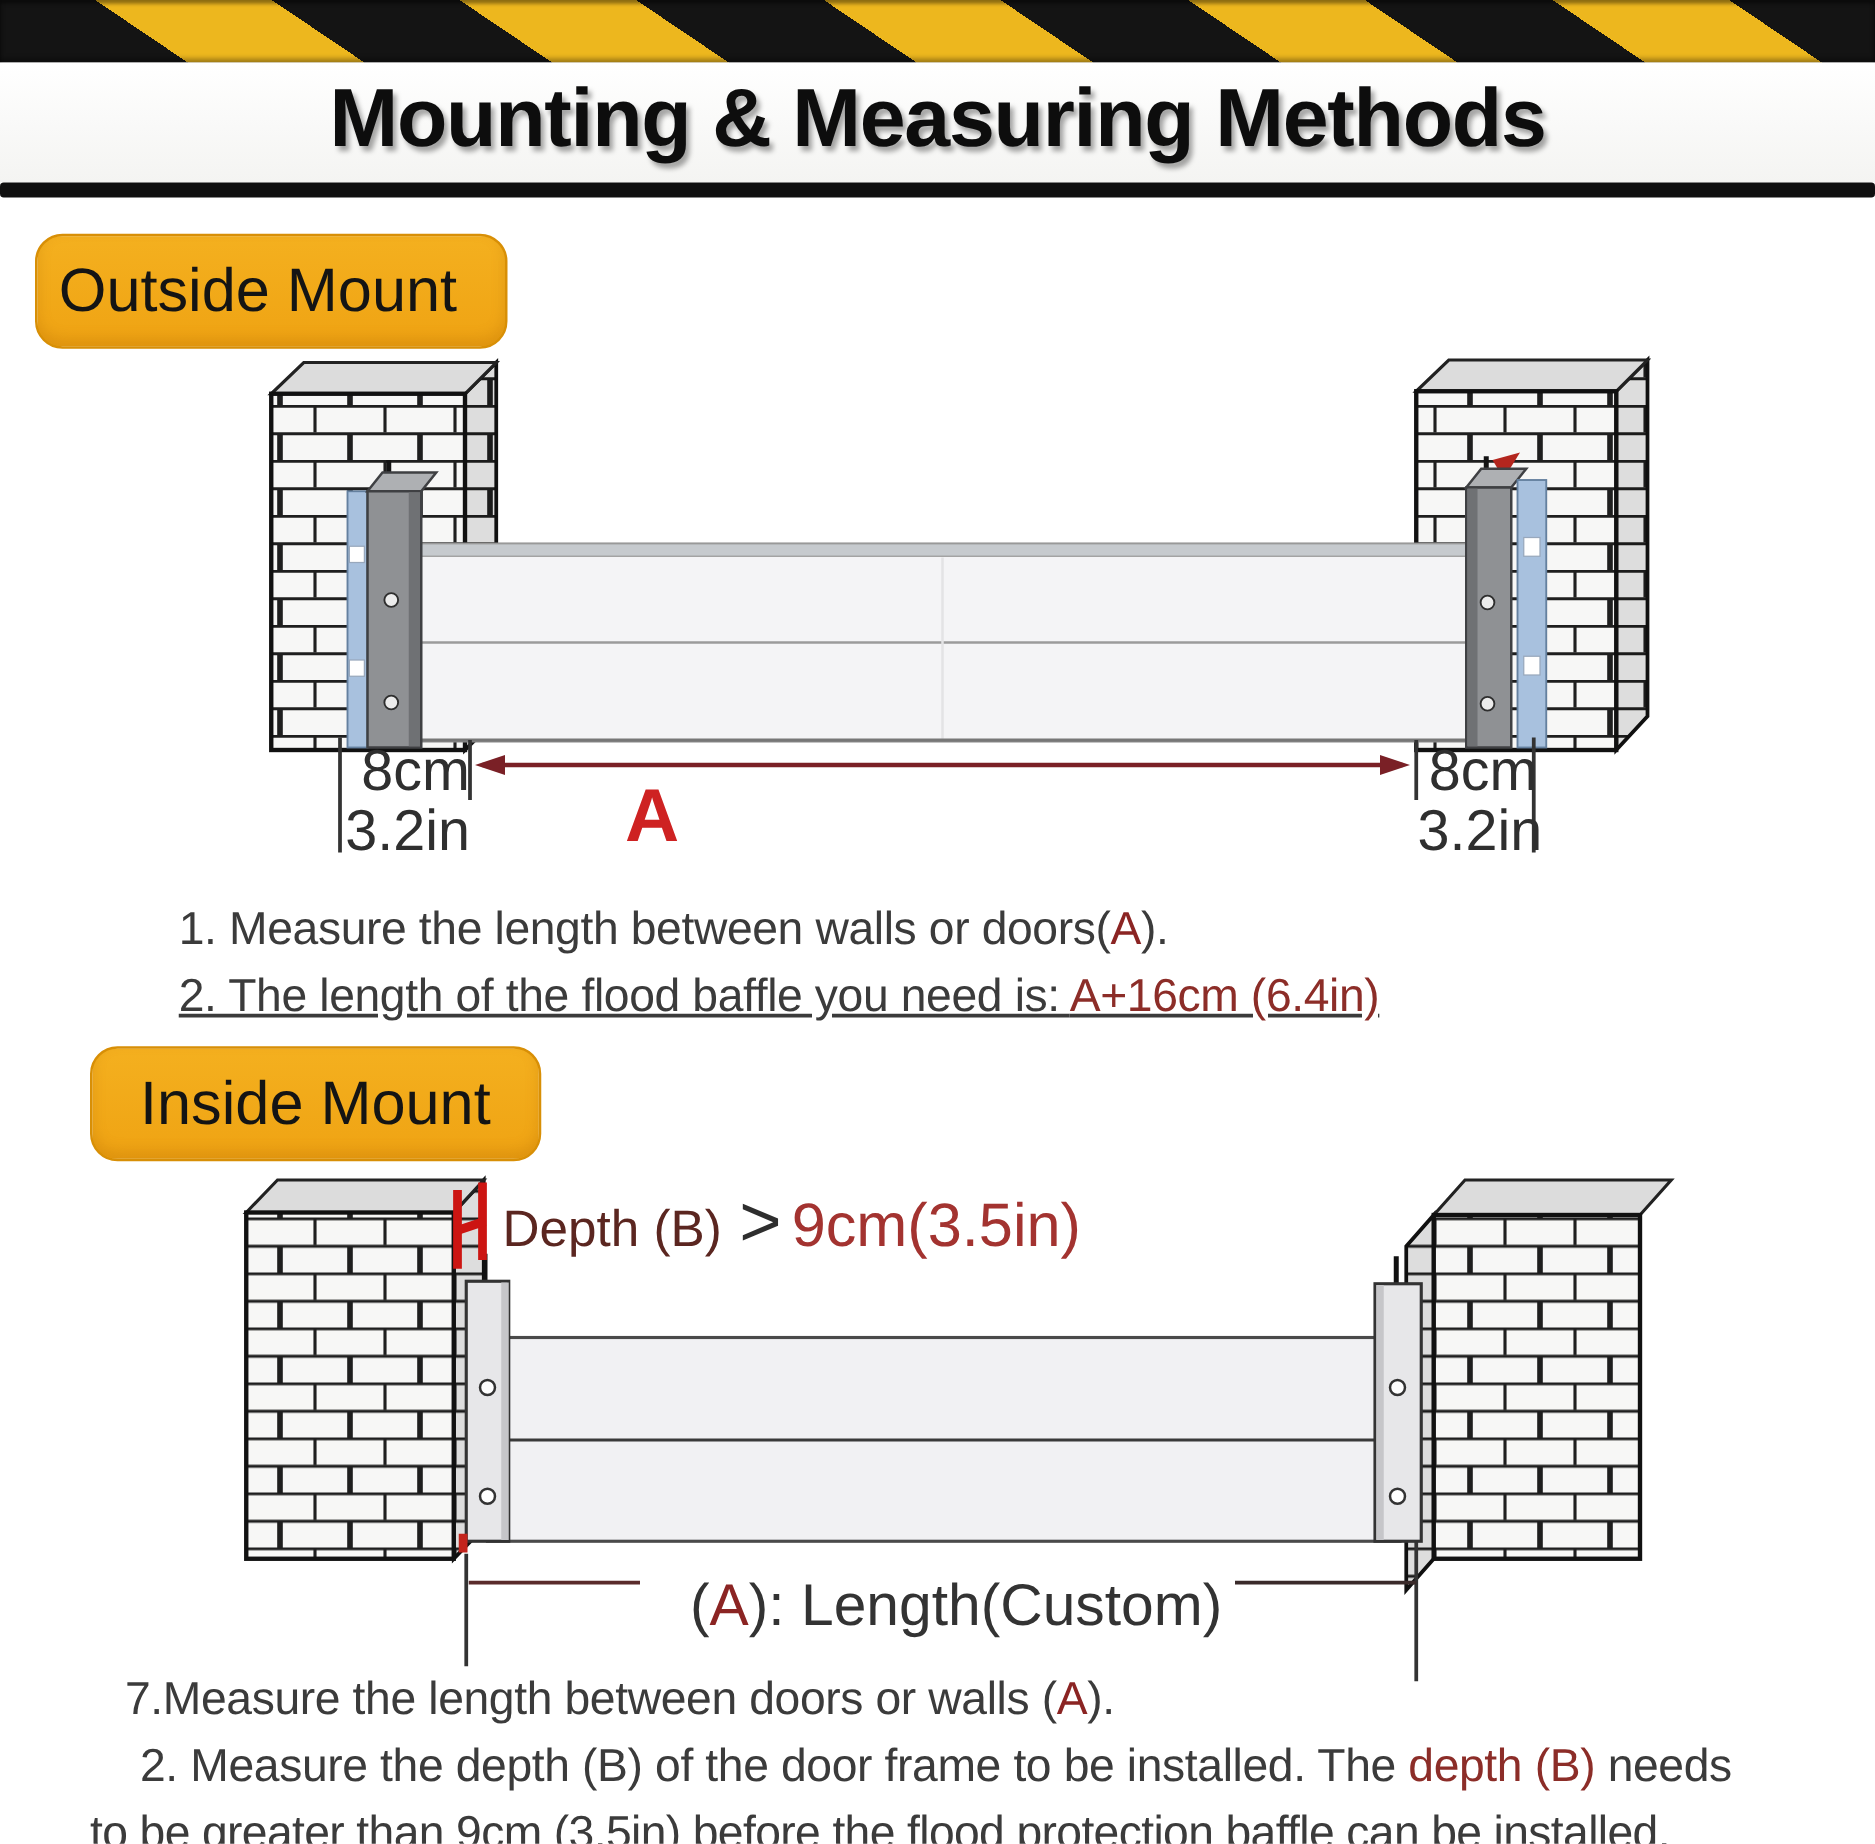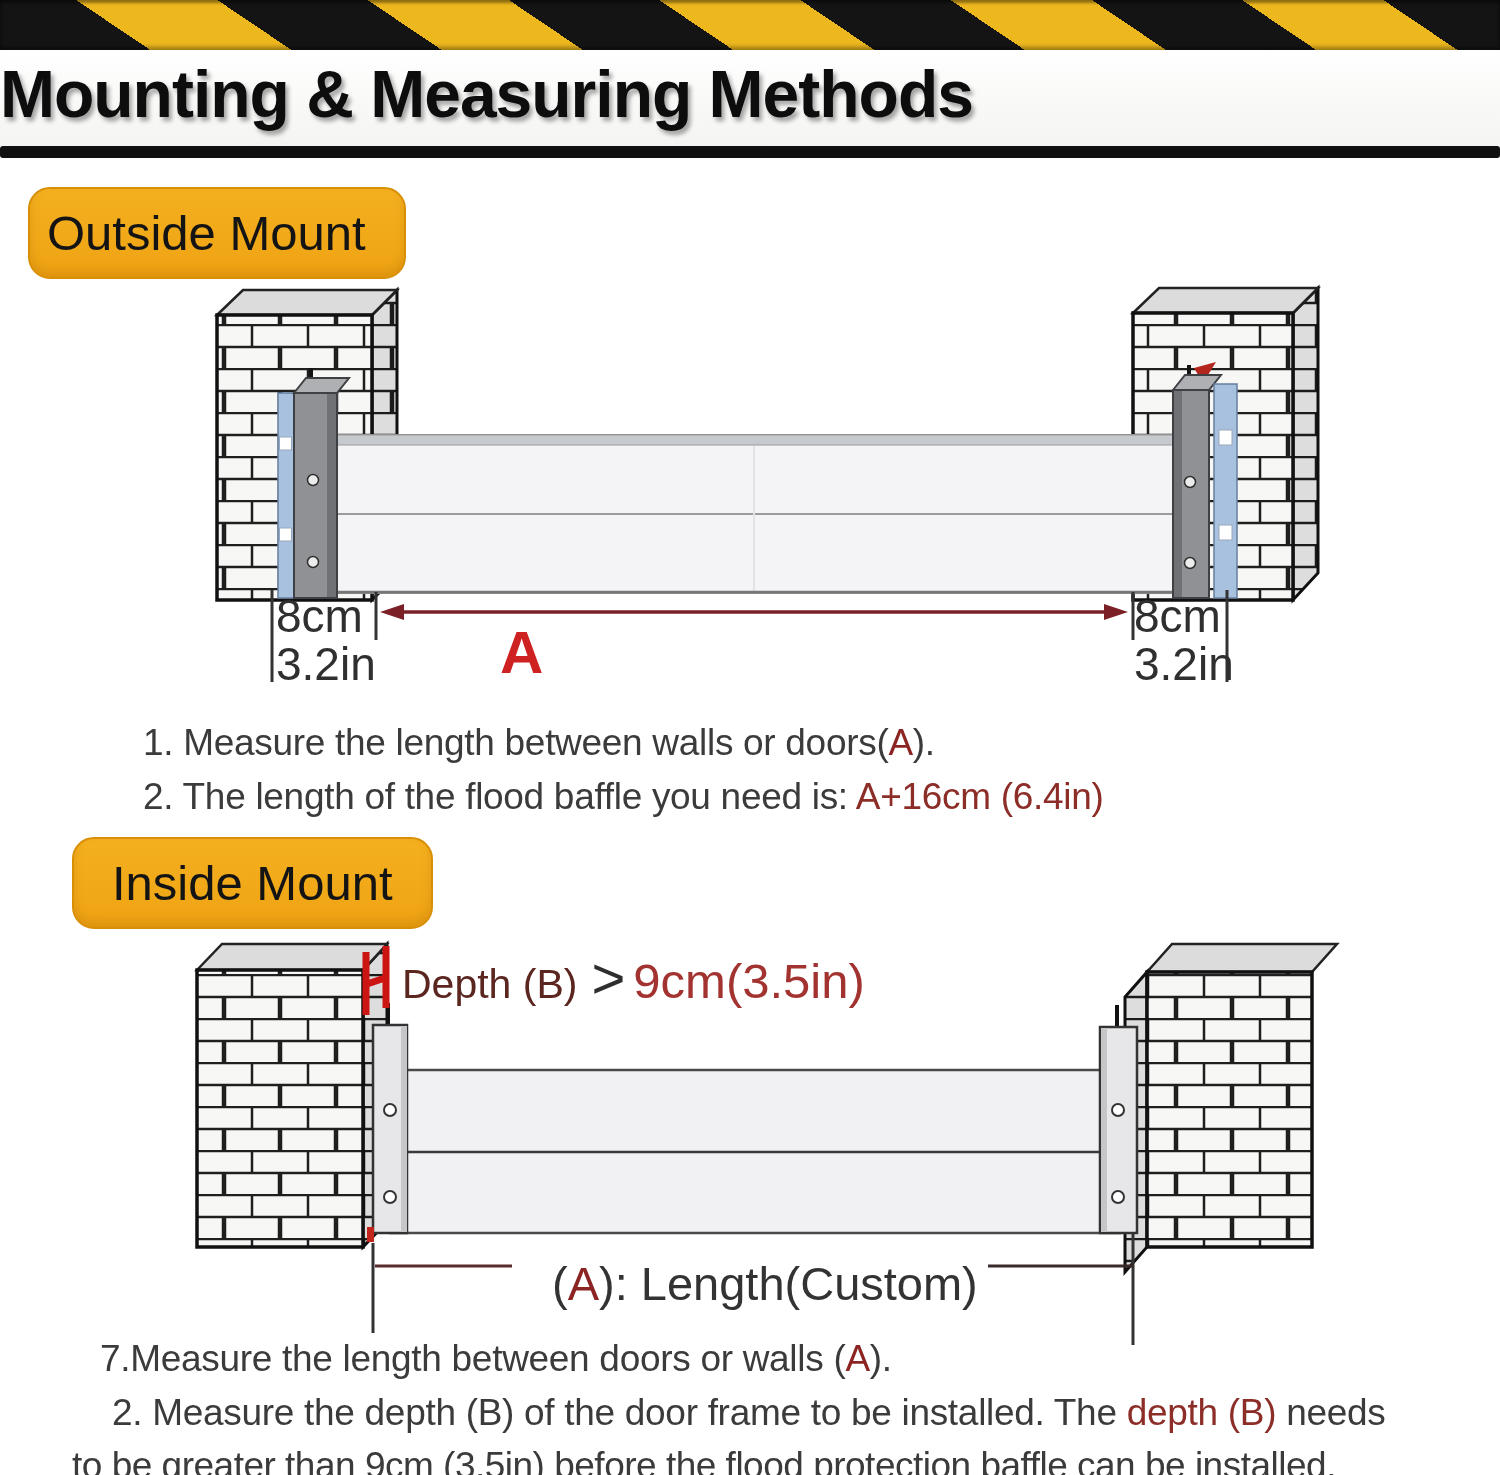--- a/index.html
+++ b/index.html
@@ -3,28 +3,28 @@
 <meta charset="utf-8">
 <style>
   html,body{margin:0;padding:0;background:#fff;}
   body{width:1500px;height:1475px;position:relative;overflow:hidden;
        font-family:"Liberation Sans",sans-serif;color:#3b3b3b;}
   .abs{position:absolute;}
   .hazard{left:0;top:0;width:1500px;height:50px;
     background:repeating-linear-gradient(34deg,#141414 0 84px,#edb71e 84px 163px);
     box-shadow:inset 0 -3px 4px rgba(0,0,0,.35), inset 0 3px 3px rgba(0,0,0,.4);}
   .title-band{left:0;top:50px;width:1500px;height:96px;background:linear-gradient(#ffffff,#f4f4f2);}
-  .page-title{left:0;top:56px;width:1500px;
+  .page-title{left:0;top:56px;width:1500px;text-align:center;
     font-size:66px;font-weight:bold;letter-spacing:-1px;color:#0d0d0d;
     text-shadow:3px 4px 4px rgba(0,0,0,.35);}
   .divider{left:0;top:146px;width:1500px;height:12px;background:#101010;border-radius:3px;}
   .badge{height:88px;display:inline-flex;align-items:center;padding:0 38px;
     background:linear-gradient(#f4b01f,#efa313);border:2px solid #d88f06;border-radius:22px;
     font-size:49px;font-weight:500;color:#141414;box-shadow:inset 0 -6px 10px rgba(170,100,0,.25);}
-  .meas{font-size:46px;color:#2f2f2f;line-height:48px;text-align:left;}
+  .meas{font-size:46px;color:#2f2f2f;line-height:48px;text-align:right;}
   .alabel{display:flex;align-items:baseline;font-size:46px;color:#3a3a3a;white-space:nowrap;}
   .alabel .bigA{font-size:60px;font-weight:bold;color:#ce2222;margin-right:2px;}
   .instr{font-size:37px;letter-spacing:-0.3px;color:#3b3b3b;white-space:nowrap;}
   .dkred{color:#8b2423;}
   .hl{color:#8c2d28;}
   .depthlbl{display:flex;align-items:baseline;white-space:nowrap;}
   .depthlbl .d1{font-size:41px;color:#5b2620;}
   .depthlbl .gt{font-size:58px;color:#2e2e2e;margin:0 8px 0 14px;font-weight:400;}
   .depthlbl .d2{font-size:49px;color:#a33330;}
   .lenlbl{font-size:47px;color:#333;white-space:nowrap;}
@@ -117,21 +117,21 @@
   <div>8cm</div>
   <div>3.2in</div>
 </div>
 <div class="abs alabel" style="left:500px;top:618px;">
   <span class="bigA">A</span>
 </div>
 
 <div class="abs instr" style="left:143px;top:722px;">
   <span>1. Measure the length between walls or doors(</span><span class="dkred">A</span><span>).</span>
 </div>
-<div class="abs instr" style="left:143px;top:776px;">
+<div class="abs instr" style="left:143px;top:776px;text-decoration:underline;">
   <span>2. The length of the flood baffle you need is: </span><span class="hl">A+16cm (6.4in)</span>
 </div>
 
 <div class="abs badge" style="left:28px;top:837px;margin-left:44px;">
   <span>Inside Mount</span>
 </div>
 
 <svg class="abs" style="left:0;top:930px;" width="1500" height="420" viewBox="0 0 1500 420">
   <defs>
     <pattern id="bricksB" patternUnits="userSpaceOnUse" width="56" height="44">

